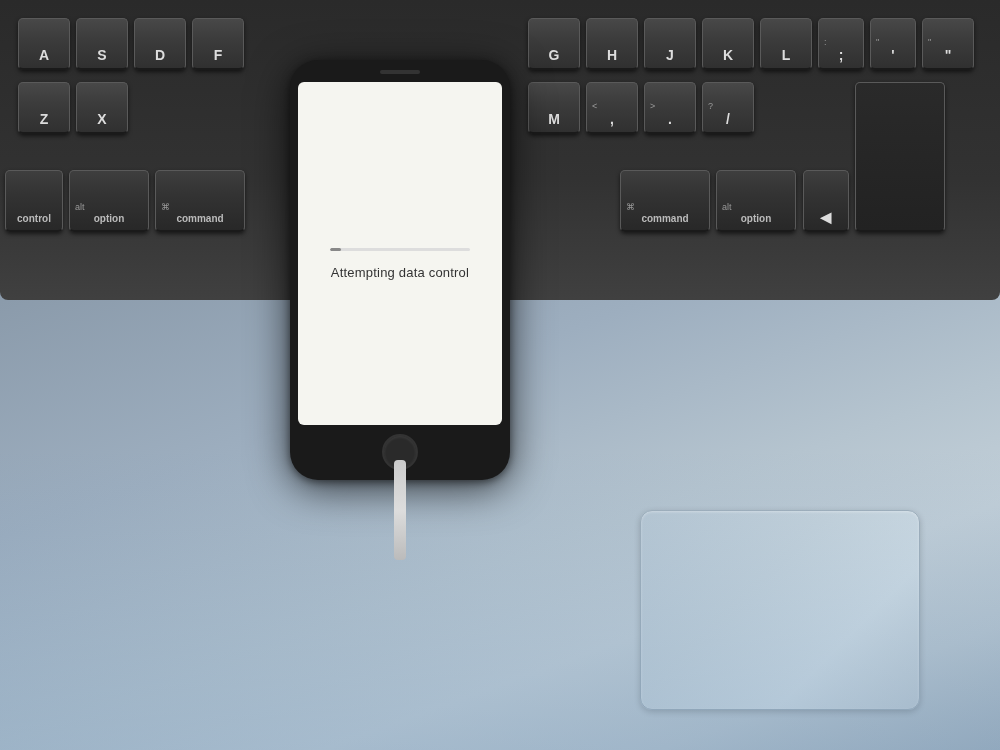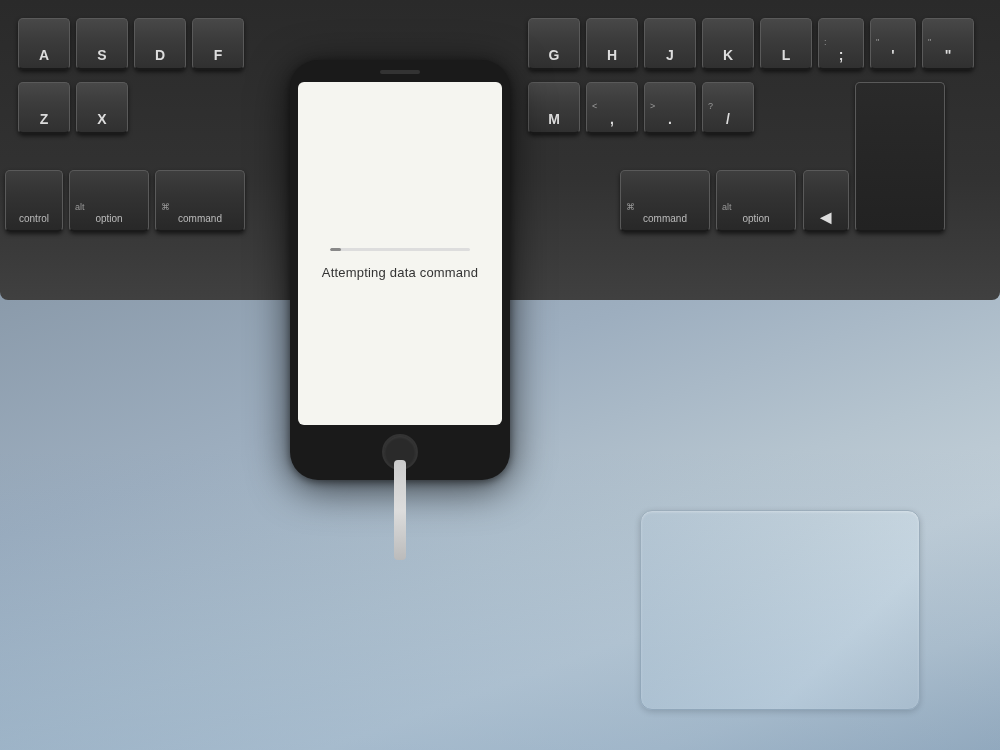--- a/index.html
+++ b/index.html
@@ -184,20 +184,21 @@
       color: #999;
       line-height: 1;
       align-self: flex-start;
     }
 
     .kbd-key .lbl {
       font-size: 10px;
       color: #bbb;
       line-height: 1.3;
       text-align: left;
+      font-weight: bold;
     }
 
     .kbd-key .main {
       font-size: 14px;
       font-weight: 600;
       color: #ddd;
     }
 
     .modifier-key {
       background: linear-gradient(180deg, #3e3e3e 0%, #333 40%, #282828 100%);
@@ -322,21 +323,21 @@
   <div class="iphone-speaker"></div>
 
   <div class="iphone-screen">
 
     <div class="apple-logo"></div>
 
     <div class="progress-bar-container">
       <div class="progress-bar-fill"></div>
     </div>
 
-    <div class="recovery-text">Attempting data command</div>
+    <div class="recovery-text">Attempting data control</div>
   </div>
 
   <div class="iphone-home-button"></div>
 
   <div class="cable"></div>
 </div>
 
 <div class="ambient"></div>
 
 </body></html>

